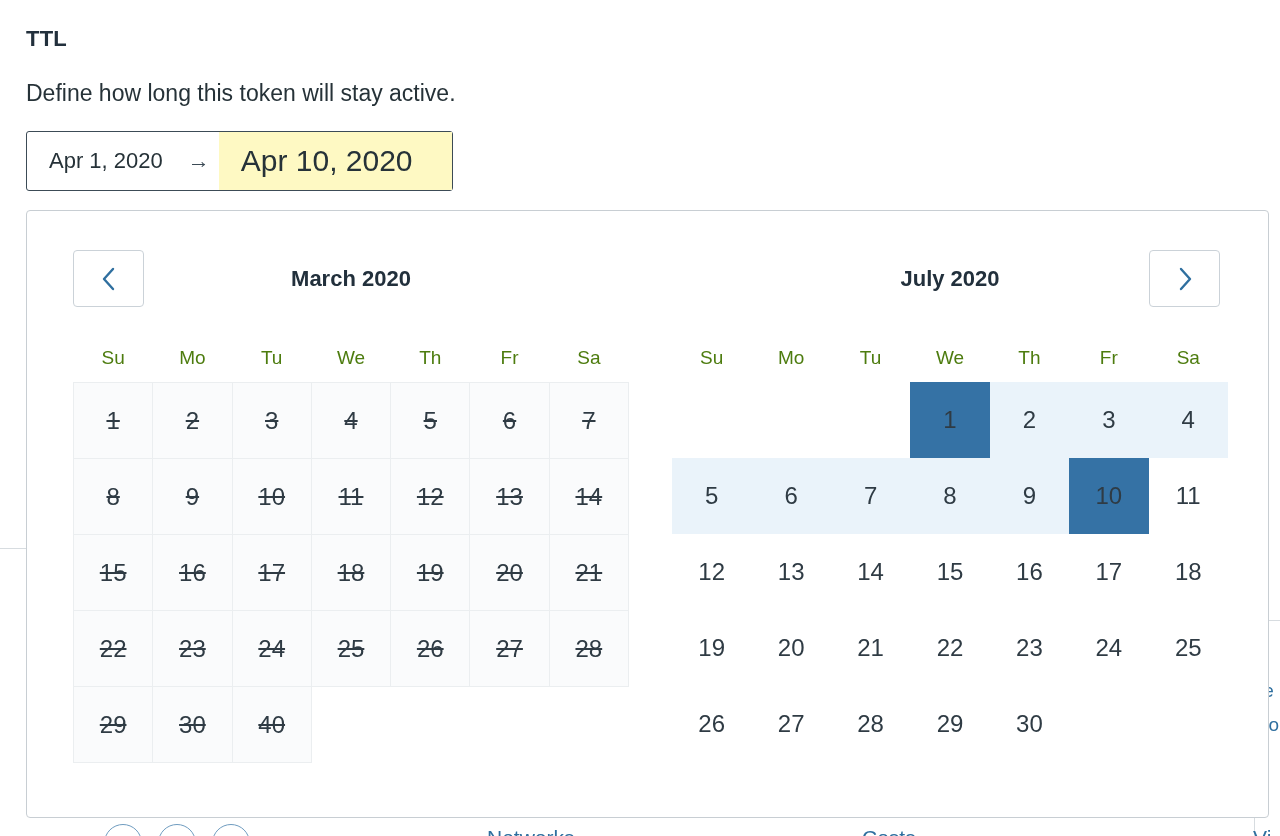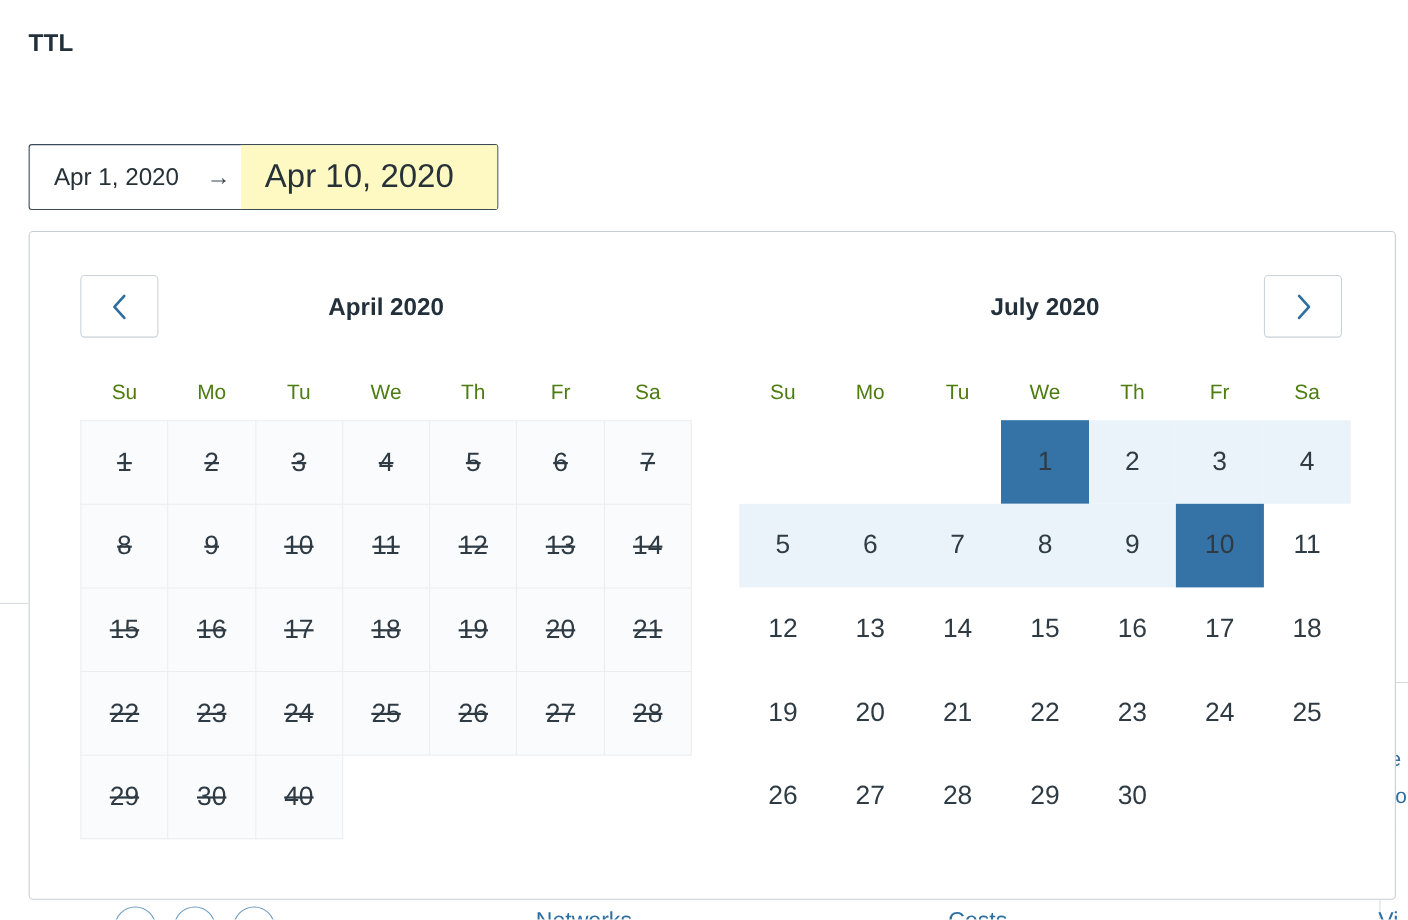--- a/index.html
+++ b/index.html
@@ -232,20 +232,21 @@
   .bg-bottom-text-1 { left: 487px; }
   .bg-bottom-text-2 { left: 862px; }
   .bg-bottom-text-3 { left: 1253px; }
 </style>
 </head>
 <body>
 
 <div class="page">
 
   <div class="section-title">TTL</div>
+  <div class="section-desc">Define how long this token will stay active.</div>
 
   <div class="range-input">
     <span class="range-start">Apr 1, 2020</span>
     <span class="range-arrow">→</span>
     <span class="range-end">Apr 10, 2020</span>
   </div>
 
   <div class="bg-divider"></div>
   <div class="bg-card-edge"></div>
   <div class="bg-link bg-link-1">le</div>
@@ -274,21 +275,21 @@
       <span>
         <svg width="18" height="26" viewBox="0 0 18 26" aria-hidden="true">
           <polyline points="5,3 14,13 5,23" fill="none" stroke="#2f6f9f" stroke-width="2.4" stroke-linecap="round" stroke-linejoin="round"></polyline>
         </svg>
       </span>
     </div>
 
     <div class="months">
 
       <div class="month month-left">
-        <div class="month-title">April 2020</div>
+        <div class="month-title">March 2020</div>
         <table class="cal">
           <thead>
             <tr>
               <th>Su</th>
               <th>Mo</th>
               <th>Tu</th>
               <th>We</th>
               <th>Th</th>
               <th>Fr</th>
               <th>Sa</th>

